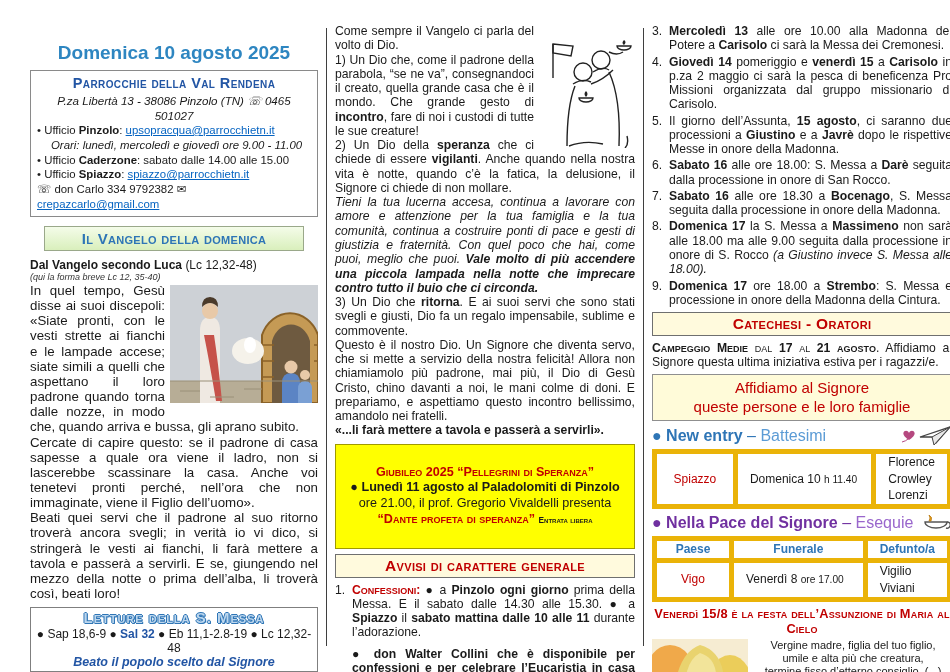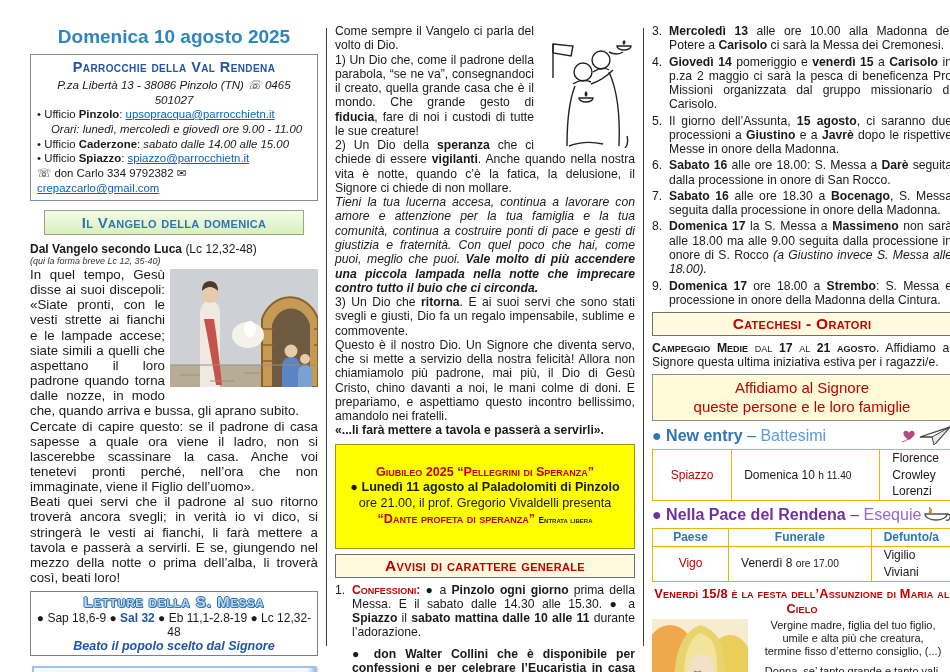--- a/index.html
+++ b/index.html
@@ -10,21 +10,21 @@
   .col-mid{width:300px;flex:none;}
   .col-right{width:300px;flex:none;}
   .vdiv{width:1px;background:#3f3f3f;flex:none;margin:4px 8px 0 8px;height:618px;}
   .sc{font-variant:small-caps;}
   .small{font-size:.85em;}
   .tiny{font-size:.66em;}
   .prewrap{white-space:pre-line;}
   a{cursor:pointer;}
 
   
-  .date-title{text-align:center;color:#2e86c1;font-weight:bold;font-size:19px;margin:2px 0 6px;}
+  .date-title{text-align:center;color:#2e86c1;font-weight:bold;font-size:19px;margin:18px 0 6px;}
   .parish-box{border:1px solid #8a8a8a;padding:3px 6px 4px;font-size:11.4px;line-height:1.3;background:#fff;}
   .parish-name{text-align:center;color:#2255a4;font-weight:bold;font-size:14.5px;font-variant:small-caps;letter-spacing:.4px;}
   .parish-address{text-align:center;font-style:italic;font-size:11.6px;}
   .office-line{text-align:left;}
   .office-sub{padding-left:14px;}
   .green-header{margin:9px 14px 7px;background:linear-gradient(#f4fce9,#d9efbc);border:1px solid #9aa88a;
     color:#2e75b6;font-weight:bold;font-size:15px;font-variant:small-caps;text-align:center;padding:3px 0;letter-spacing:.3px;}
   .gospel-source{font-size:12px;margin:0 0 0;}
   .gospel-note{font-size:9px;font-style:italic;margin:0 0 1px;color:#333;}
   .gospel-text{font-size:13.3px;line-height:1.14;text-align:justify;}
@@ -50,21 +50,21 @@
   .li .it{flex:1;text-align:justify;}
   .li .subp{margin-top:7px;font-weight:bold;}
 
   
   .cat-text{font-size:12.2px;line-height:1.18;text-align:justify;margin:2px 0 4px;}
   .affidiamo-box{background:#fffbd9;border:1px solid #8f8f8f;color:#c00000;font-size:15px;
     text-align:center;padding:3px 2px;line-height:1.3;margin:2px 0 4px;}
   .row-heading{display:flex;align-items:center;font-size:16px;margin:3px 0 2px;}
   .row-heading .sp{flex:1;}
   .btable{border-collapse:collapse;width:100%;font-size:12px;margin-bottom:2px;}
-  .btable td,.btable th{border:1px solid #eab308;padding:0 12px;line-height:1.4;font-weight:normal;text-align:left;}
+  .btable td,.btable th{border:5px solid #eab308;padding:0 12px;line-height:1.4;font-weight:normal;text-align:left;}
   .btable .c-paese{width:58px;text-align:center;}
   .btable .c-mid{width:146px;}
   .thead td{color:#2e75b6;font-weight:bold;text-align:center;margin-top:40px;}
   .red-bold{color:#c00000;font-weight:bold;}
   .bold{font-weight:bold;}
   .festa-title{color:#c00000;font-weight:bold;font-variant:small-caps;text-align:center;font-size:12.8px;margin:4px 0 3px;letter-spacing:.2px;}
   .poem-wrap{display:flex;gap:6px;}
   .poem-img{flex:none;}
   .poem{flex:1;text-align:center;font-size:11px;line-height:1.2;}
   .poem .stanza{margin-bottom:7px;}
@@ -76,21 +76,21 @@
   <div class="cols">
 
     <div class="col-left">
       <div class="date-title">Domenica 10 agosto 2025</div>
 
       <div class="parish-box">
         <div class="parish-name">Parrocchie della Val Rendena</div>
         <div class="parish-address"><span style="font-style: italic;">P.za Libertà 13 - 38086 Pinzolo (TN) ☏ 0465 501027</span></div>
         <div class="office-line"><span>• Ufficio </span><span style="font-weight: bold;">Pinzolo</span><span>: </span><a style="color: rgb(5, 99, 193); text-decoration: underline;">upsopracqua@parrocchietn.it</a></div>
         <div class="office-line office-sub"><span style="font-style: italic;">Orari: lunedì, mercoledì e giovedì ore 9.00 - 11.00</span></div>
-        <div class="office-line"><span>• Ufficio </span><span style="font-weight: bold;">Caderzone</span><span>: </span><span style="font-style: italic;">sabato dalle 14.00 alle 15.00</span></div>
+        <div class="office-line"><span>• Ufficio </span><span style="font-weight: bold;">Caderzone</span><span>: </span><span style="">sabato dalle 14.00 alle 15.00</span></div>
         <div class="office-line"><span>• Ufficio </span><span style="font-weight: bold;">Spiazzo</span><span>: </span><a style="color: rgb(5, 99, 193); text-decoration: underline;">spiazzo@parrocchietn.it</a></div>
         <div class="office-line"><span>☏ don Carlo 334 9792382 ✉ </span><a style="color: rgb(5, 99, 193); text-decoration: underline;">crepazcarlo@gmail.com</a></div>
       </div>
 
       <div class="green-header">Il Vangelo della domenica</div>
 
       <div class="gospel-source"><span style="font-weight: bold;">Dal Vangelo secondo Luca </span><span>(Lc 12,32-48)</span></div>
       <div class="gospel-note">(qui la forma breve Lc 12, 35-40)</div>
 
       <div class="gospel-text">
@@ -142,21 +142,21 @@
           <path d="M36 48 q-8 20-8 60 M70 34 q12 26 10 74" fill="none" stroke="#222" stroke-width="1.4"></path>
           <path d="M52 46 q12-4 22-14" fill="none" stroke="#222" stroke-width="1.4"></path>
           <path d="M70 14 q8 4 14 0" fill="none" stroke="#222" stroke-width="1.4"></path>
           <path d="M78 8 a7 4 0 0 0 14 0 Z" fill="none" stroke="#222" stroke-width="1.4"></path>
           <path d="M85 2 q3 2 0 5 q-3-2 0-5" fill="#222"></path>
           <path d="M40 60 a7 4 0 0 0 14 0 Z" fill="none" stroke="#222" stroke-width="1.4"></path>
           <path d="M47 53 q3 3 0 6 q-3-3 0-6" fill="#222"></path>
           <path d="M30 108 q16-6 34-2 M88 98 q2 8-2 12" fill="none" stroke="#222" stroke-width="1.4"></path>
         </svg>
         <div><span>Come sempre il Vangelo ci parla del volto di Dio.</span></div>
-        <div><span>1) Un Dio che, come il padrone della parabola, “se ne va”, consegnandoci il creato, quella grande casa che è il mondo. Che grande gesto di </span><span style="font-weight: bold;">fiducia</span><span>, fare di noi i custodi di tutte le sue creature!</span></div>
+        <div><span>1) Un Dio che, come il padrone della parabola, “se ne va”, consegnandoci il creato, quella grande casa che è il mondo. Che grande gesto di </span><span style="font-weight: bold;">incontro</span><span>, fare di noi i custodi di tutte le sue creature!</span></div>
         <div><span>2) Un Dio della </span><span style="font-weight: bold;">speranza</span><span> che ci chiede di essere </span><span style="font-weight: bold;">vigilanti</span><span>. Anche quando nella nostra vita è notte, quando c’è la fatica, la delusione, il Signore ci chiede di non mollare.</span></div>
         <div><span style="font-style: italic;">Tieni la tua lucerna accesa, continua a lavorare con amore e attenzione per la tua famiglia e la tua comunità, continua a costruire ponti di pace e gesti di giustizia e fraternità. Con quel poco che hai, come puoi, meglio che puoi. </span><span style="font-weight: bold; font-style: italic;">Vale molto di più accendere una piccola lampada nella notte che imprecare contro tutto il buio che ci circonda.</span></div>
         <div><span>3) Un Dio che </span><span style="font-weight: bold;">ritorna</span><span>. E ai suoi servi che sono stati svegli e giusti, Dio fa un regalo impensabile, sublime e commovente.</span></div>
         <div><span>Questo è il nostro Dio. Un Signore che diventa servo, che si mette a servizio della nostra felicità! Allora non chiamiamolo più padrone, mai più, il Dio di Gesù Cristo, chino davanti a noi, le mani colme di doni. E prepariamo, e aspettiamo questo incontro bellissimo, amandolo nei fratelli.</span></div>
         <div><span style="font-weight: bold;">«...li farà mettere a tavola e passerà a servirli».</span></div>
       </div>
 
       <div class="giubileo-box">
         <div><span class="sc" style="font-weight: bold; color: rgb(192, 0, 0);">Giubileo 2025 “Pellegrini di Speranza”</span></div>
         <div><span style="font-weight: bold;">● Lunedì 11 agosto al Paladolomiti di Pinzolo</span></div>
@@ -239,21 +239,21 @@
         <tbody>
             <tr>
           <td class="c-paese red-bold">Spiazzo</td>
           <td class="c-mid"><span>Domenica 10 </span><span class="small">h 11.40</span></td>
           <td class="bold">Florence Crowley Lorenzi</td>
         </tr>
       </tbody>
         </table>
 
       <div class="row-heading">
-        <span><span style="font-weight: bold; color: rgb(112, 48, 160);">● Nella Pace del Rendena</span><span style="color: rgb(112, 48, 160);"> – </span><span style="color: rgb(153, 102, 204);">Esequie</span></span>
+        <span><span style="font-weight: bold; color: rgb(112, 48, 160);">● Nella Pace del Signore</span><span style="color: rgb(112, 48, 160);"> – </span><span style="color: rgb(153, 102, 204);">Esequie</span></span>
         <span class="sp"></span>
         <svg width="30" height="22" viewBox="0 0 30 22">
           <path d="M3 10 a11 6 0 0 0 22 0 Z" fill="#ffffff" stroke="#555" stroke-width="1.4"></path>
           <path d="M25 10 q4 0 3 4 q-1 3-4 2" fill="none" stroke="#555" stroke-width="1.4"></path>
           <path d="M7 9 q2-3 0-6 q4 2 2 6 Z" fill="#e8a020" stroke="#b97a10" stroke-width=".8"></path>
         </svg>
       </div>
 
       <table class="btable">
         <tbody>

